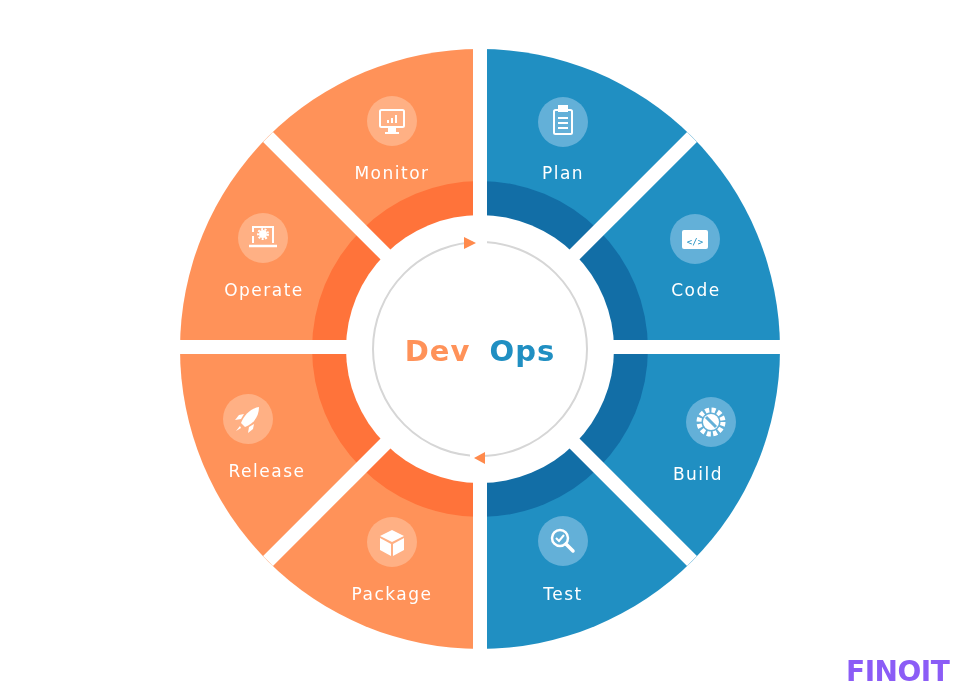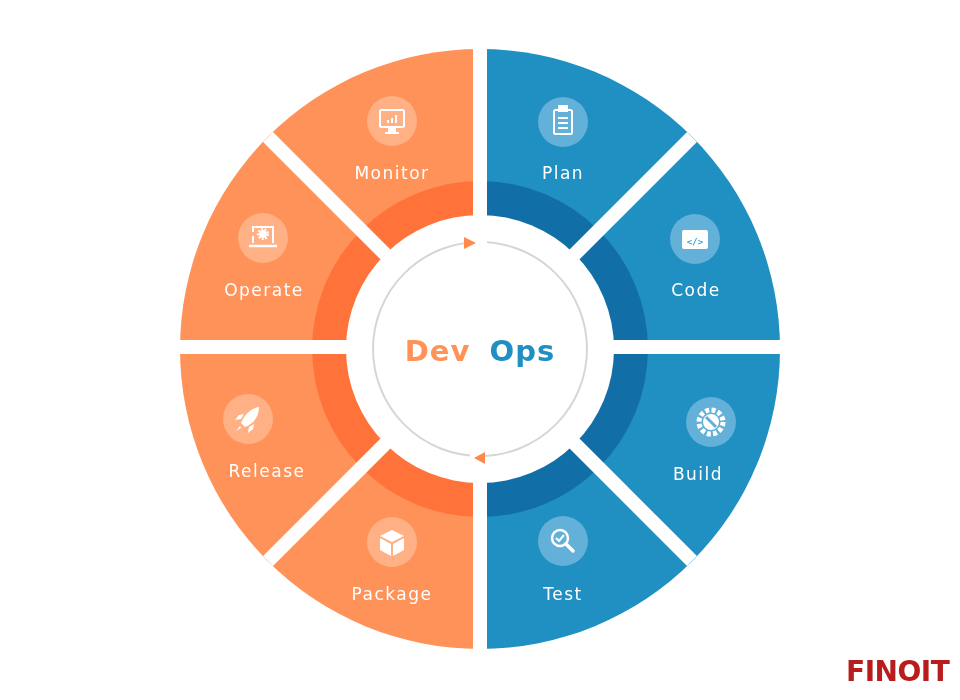--- a/index.html
+++ b/index.html
@@ -1,20 +1,20 @@
 <!DOCTYPE html>
 <html><head>
 <meta charset="utf-8">
 <style>
   html, body { margin:0; padding:0; background:#ffffff; }
   body { width:960px; height:700px; position:relative; overflow:hidden; font-family:"DejaVu Sans", sans-serif; }
   #wheel { position:absolute; left:0; top:0; width:960px; height:700px; }
   .seg-label { font-family:"DejaVu Sans", sans-serif; font-size:17px; fill:#ffffff; letter-spacing:1.5px; text-anchor:middle; }
   .title { font-family:"DejaVu Sans", sans-serif; font-weight:bold; font-size:29px; text-anchor:middle; letter-spacing:1px; }
-  .logo { position:absolute; left:846px; top:655px; font-family:"DejaVu Sans", sans-serif; font-weight:900; font-size:28px; color:#b91c1c; letter-spacing:-0.5px; }
+  .logo { position:absolute; left:846px; top:655px; font-family:"DejaVu Sans", sans-serif; font-weight:900; font-size:28px; color:#8b5cf6; letter-spacing:-0.5px; }
 </style>
 </head>
 <body>
 
 <svg id="wheel" viewBox="0 0 960 700" xmlns="http://www.w3.org/2000/svg">
   <defs>
     <clipPath id="outerClip">
         <circle cx="480" cy="349" r="300"></circle>
       </clipPath>
   </defs>

